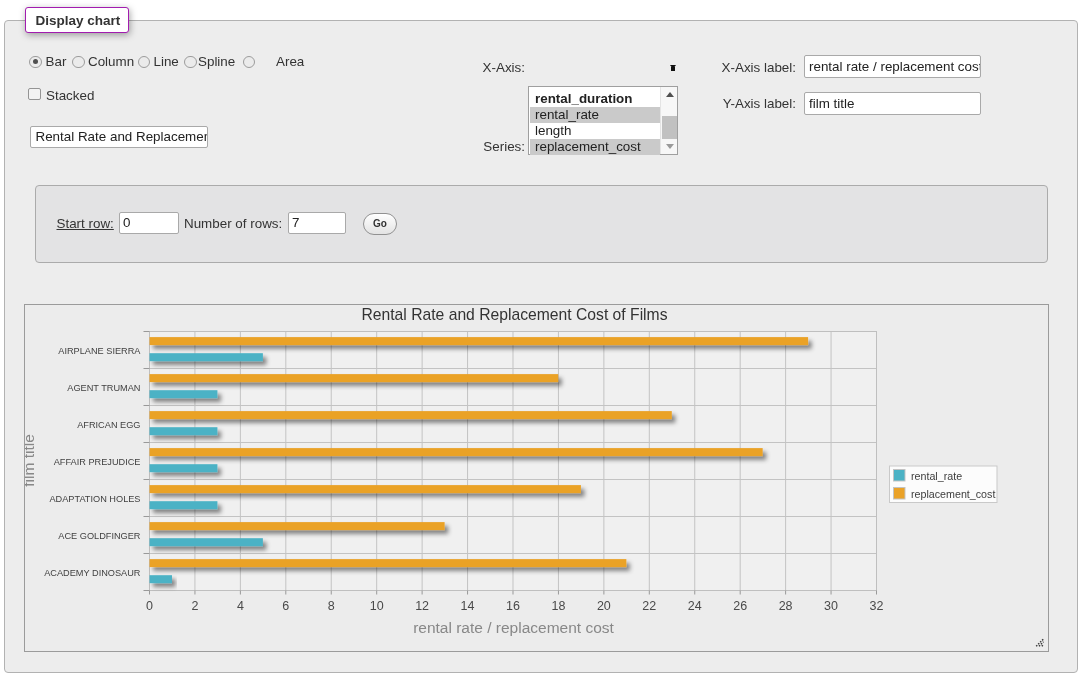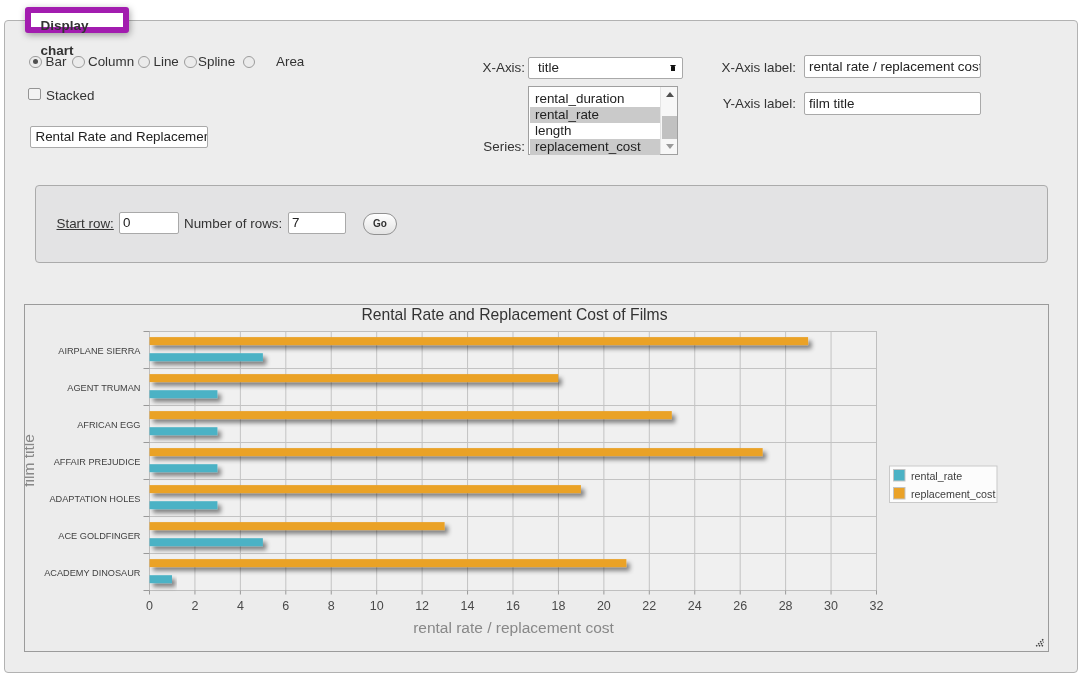--- a/index.html
+++ b/index.html
@@ -11,51 +11,50 @@
 .radio.on::after { content:""; position:absolute; left:2.8px; top:2.8px; width:5px; height:5px; border-radius:50%; background:#4f4f4f; }
 .checkbox { position:absolute; width:12.5px; height:12.5px; border:1px solid #949494; border-radius:2px; background:#f3f3f3; }
 .tinput { position:absolute; background:#fff; border:1px solid #a9a9a9; border-radius:2px; font-size:13.4px; color:#222; overflow:hidden; white-space:nowrap; }
 </style>
 </head>
 <body>
 <div id="page">
 
   <div class="abs" style="left:4px; top:20px; width:1074px; height:653px; background:#ededed; border:1px solid #b2b2b2; border-radius:4px;"></div>
 
-  <div class="abs" style="left:25px; top:7px; width:104px; height:26px; background:#fff; border:6px solid #a21caf; border-radius:3px; box-shadow:1px 2px 7px rgba(0,0,0,0.35); font-size:13.5px; font-weight:bold; color:#333; line-height:25px; padding-left:9.5px;">Display chart</div>
+  <div class="abs" style="left:25px; top:7px; width:104px; height:26px; background:#fff; border:1px solid #a21caf; border-radius:3px; box-shadow:1px 2px 7px rgba(0,0,0,0.35); font-size:13.5px; font-weight:bold; color:#333; line-height:25px; padding-left:9.5px;">Display chart</div>
 
   <div class="radio on" style="left:29px; top:55.5px;"></div>
   <div class="lbl" style="left:45.5px; top:55px;">Bar</div>
   <div class="radio" style="left:72px; top:55.5px;"></div>
   <div class="lbl" style="left:88px; top:55px;">Column</div>
   <div class="radio" style="left:137.5px; top:55.5px;"></div>
   <div class="lbl" style="left:153.5px; top:55px;">Line</div>
   <div class="radio" style="left:184px; top:55.5px;"></div>
   <div class="lbl" style="left:198px; top:55px;">Spline</div>
   <div class="radio" style="left:242.5px; top:55.5px;"></div>
   <div class="lbl" style="left:240px; top:55px;margin-left:36px;">Area</div>
 
   <div class="checkbox" style="left:28px; top:87.5px;"></div>
   <div class="lbl" style="left:46px; top:89px;">Stacked</div>
 
   <div class="tinput" style="left:30px; top:126px; width:178px; height:22px; line-height:20px; padding-left:4.5px;">Rental Rate and Replacement Cost of Films</div>
 
   <div class="lbl" style="left:450px; top:61px; width:75px; text-align:right;">X-Axis:</div>
-  <div class="tinput" style="left:528px; top:57px; width:155px; height:22px; line-height:20px; padding-left:9px;">title</div>
   <div class="abs" style="left:669.5px; top:64.5px; width:0; height:0; border-top:4.5px solid #111; border-left:3.5px solid transparent; border-right:3.5px solid transparent;"></div>
   <div class="abs" style="left:671.4px; top:67.3px; width:3.2px; height:3.5px; background:#111;"></div>
 
   <div class="lbl" style="left:700px; top:61px; width:96px; text-align:right;">X-Axis label:</div>
   <div class="tinput" style="left:804px; top:55px; width:177px; height:23px; line-height:21px; padding-left:4px;">rental rate / replacement cost</div>
   <div class="lbl" style="left:700px; top:97px; width:96px; text-align:right;">Y-Axis label:</div>
   <div class="tinput" style="left:804px; top:92px; width:177px; height:23px; line-height:21px; padding-left:4px;">film title</div>
 
   <div class="lbl" style="left:450px; top:140px; width:75px; text-align:right;">Series:</div>
   <div class="abs" style="left:528px; top:86px; width:150px; height:69px; background:#fff; border:1px solid #9f9f9f;">
-    <div class="abs" style="left:1px; top:3.5px; width:130px; height:16.1px; font-size:13.4px; line-height:16px; color:#222; padding-left:5px;">rental_duration</div>
+    <div class="abs" style="left:1px; top:3.5px; width:130px; height:16.1px; font-size:13.4px; line-height:16px; color:#222; padding-left:5px;font-weight:bold;">rental_duration</div>
     <div class="abs" style="left:1px; top:19.6px; width:130px; height:16.1px; font-size:13.4px; line-height:16px; color:#222; padding-left:5px; background:#cacaca;">rental_rate</div>
     <div class="abs" style="left:1px; top:35.7px; width:130px; height:34px; font-size:13.4px; line-height:16px; color:#222; padding-left:5px;">length</div>
     <div class="abs" style="left:1px; top:51.8px; width:130px; height:16.1px; font-size:13.4px; line-height:16px; color:#222; padding-left:5px; background:#cacaca;">replacement_cost</div>
 
     <div class="abs" style="left:131px; top:0; width:17px; height:67px; background:#f7f7f7; border-left:1px solid #e4e4e4;">
       <div class="abs" style="left:4.5px; top:5px; width:0; height:0; border-bottom:5px solid #505050; border-left:4px solid transparent; border-right:4px solid transparent;"></div>
       <div class="abs" style="left:4.5px; top:57px; width:0; height:0; border-top:5px solid #9a9a9a; border-left:4px solid transparent; border-right:4px solid transparent;"></div>
       <div class="abs" style="left:1px; top:29px; width:15px; height:23px; background:#c1c1c1;"></div>
     </div>
   </div>

